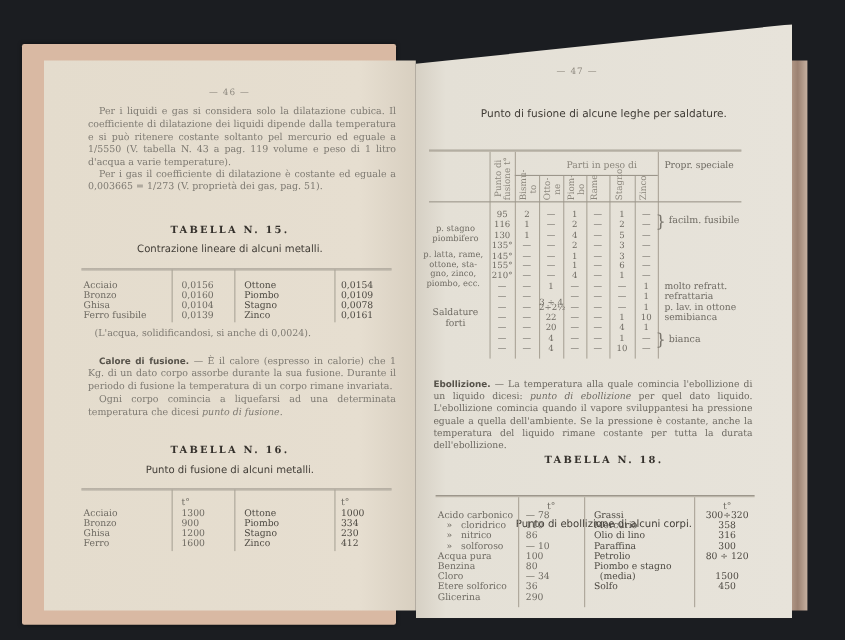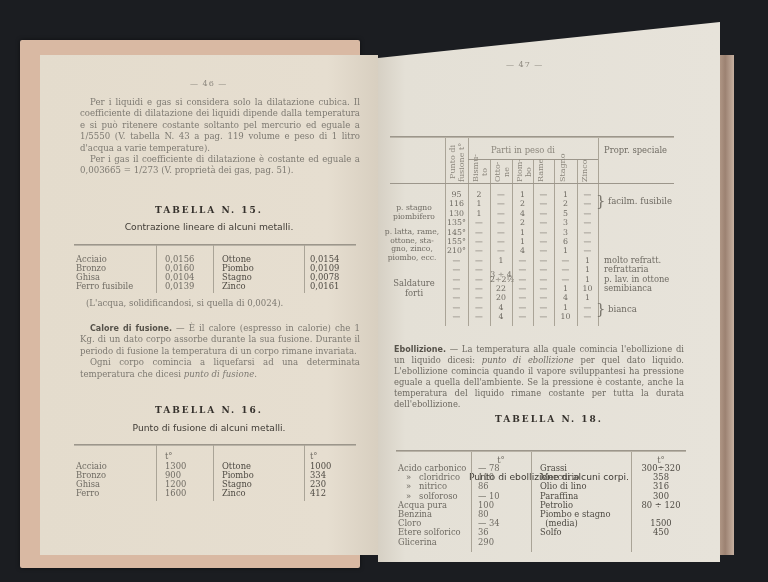--- a/index.html
+++ b/index.html
@@ -67,21 +67,21 @@
     <div class="cell num" style="left:125px;width:40px;top:227px;">0,0139</div>
     <div class="cell dark" style="left:182px;top:200px;">Ottone</div>
     <div class="cell dark" style="left:182px;top:209px;">Piombo</div>
     <div class="cell dark" style="left:182px;top:218px;">Stagno</div>
     <div class="cell dark" style="left:182px;top:227px;">Zinco</div>
     <div class="cell num dark" style="left:270px;width:40px;top:200px;">0,0154</div>
     <div class="cell num dark" style="left:270px;width:40px;top:209px;">0,0109</div>
     <div class="cell num dark" style="left:270px;width:40px;top:218px;">0,0078</div>
     <div class="cell num dark" style="left:270px;width:40px;top:227px;">0,0161</div>
   </div>
-  <div class="para" style="left:46px;top:243px;width:270px;">(L'acqua, solidificandosi, si quella di 0,0024).</div>
+  <div class="para" style="left:46px;top:243px;width:270px;">(L'acqua, solidificandosi, si anche di 0,0024).</div>
 
   <div class="para" style="left:40px;top:268px;width:280px;">
     <span style="padding-left:10px"></span><b>Calore di fusione.</b>
     <span>— È il calore (espresso in calorie) che 1 Kg. di un dato corpo assorbe durante la sua fusione. Durante il periodo di fusione la temperatura di un corpo rimane invariata.</span><br>
     <span style="padding-left:10px">Ogni corpo comincia a liquefarsi ad una determinata temperatura che dicesi</span>
     <i>punto di fusione.</i>
   </div>
 
   <div class="tab-title" style="left:0;width:338px;top:350px;">TABELLA N. 16.</div>
   <div class="tab-sub" style="left:0;width:338px;top:367px;">Punto di fusione di alcuni metalli.</div>
@@ -107,36 +107,37 @@
     <div class="cell num dark" style="left:270px;width:40px;top:407px;">1000</div>
     <div class="cell num dark" style="left:270px;width:40px;top:416px;">334</div>
     <div class="cell num dark" style="left:270px;width:40px;top:425px;">230</div>
     <div class="cell num dark" style="left:270px;width:40px;top:434px;">412</div>
   </div>
 </div>
 
 <div class="page page-right">
   <div class="pnum" style="left:128px;top:38px;">— 47 —</div>
 
+  <div class="tab-sub" style="left:0;width:342px;top:76px;font-size:9.6px;">Punto di fusione di alcune leghe per saldature.</div>
   <div class="rule" style="left:12px;width:284px;top:114px;"></div>
 
   <div>
     <div class="vline" style="left:67px;top:116px;height:188px;"></div>
     <div class="vline" style="left:90px;top:116px;height:188px;"></div>
     <div class="vline" style="left:112px;top:138px;height:166px;"></div>
     <div class="vline" style="left:134px;top:138px;height:166px;"></div>
     <div class="vline" style="left:155px;top:138px;height:166px;"></div>
     <div class="vline" style="left:176px;top:138px;height:166px;"></div>
     <div class="vline" style="left:199px;top:138px;height:166px;"></div>
     <div class="vline" style="left:220px;top:116px;height:188px;"></div>
     <div class="rule" style="left:90px;width:130px;top:137px;border-bottom:none;"></div>
     <div class="rule" style="left:12px;width:284px;top:161px;border-bottom:none;"></div>
 
     <div class="vert" style="left:70px;top:120px;height:40px;width:18px;">Punto di fusione t°</div>
-    <div class="cell center" style="left:74px;width:130px;top:124px;color:#8b867c;padding-left:12px;">Parti in peso di</div>
+    <div class="cell center" style="left:98px;width:130px;top:124px;color:#8b867c;padding-left:12px;">Parti in peso di</div>
     <div class="vert" style="left:93px;top:140px;height:20px;width:18px;">Bismu- to</div>
     <div class="vert" style="left:115px;top:140px;height:20px;width:18px;">Otto- ne</div>
     <div class="vert" style="left:137px;top:140px;height:20px;width:18px;">Piom- bo</div>
     <div class="vert" style="left:158px;top:140px;height:20px;width:18px;">Rame</div>
     <div class="vert" style="left:180px;top:140px;height:20px;width:18px;">Stagno</div>
     <div class="vert" style="left:202px;top:140px;height:20px;width:18px;">Zinco</div>
     <div class="cell" style="left:226px;top:124px;color:#6f6b63;">Propr. speciale</div>
 
     <div class="cell center" style="left:8px;width:56px;top:182px;line-height:8.6px;font-size:7.6px;">p. stagno
 piombifero</div>

